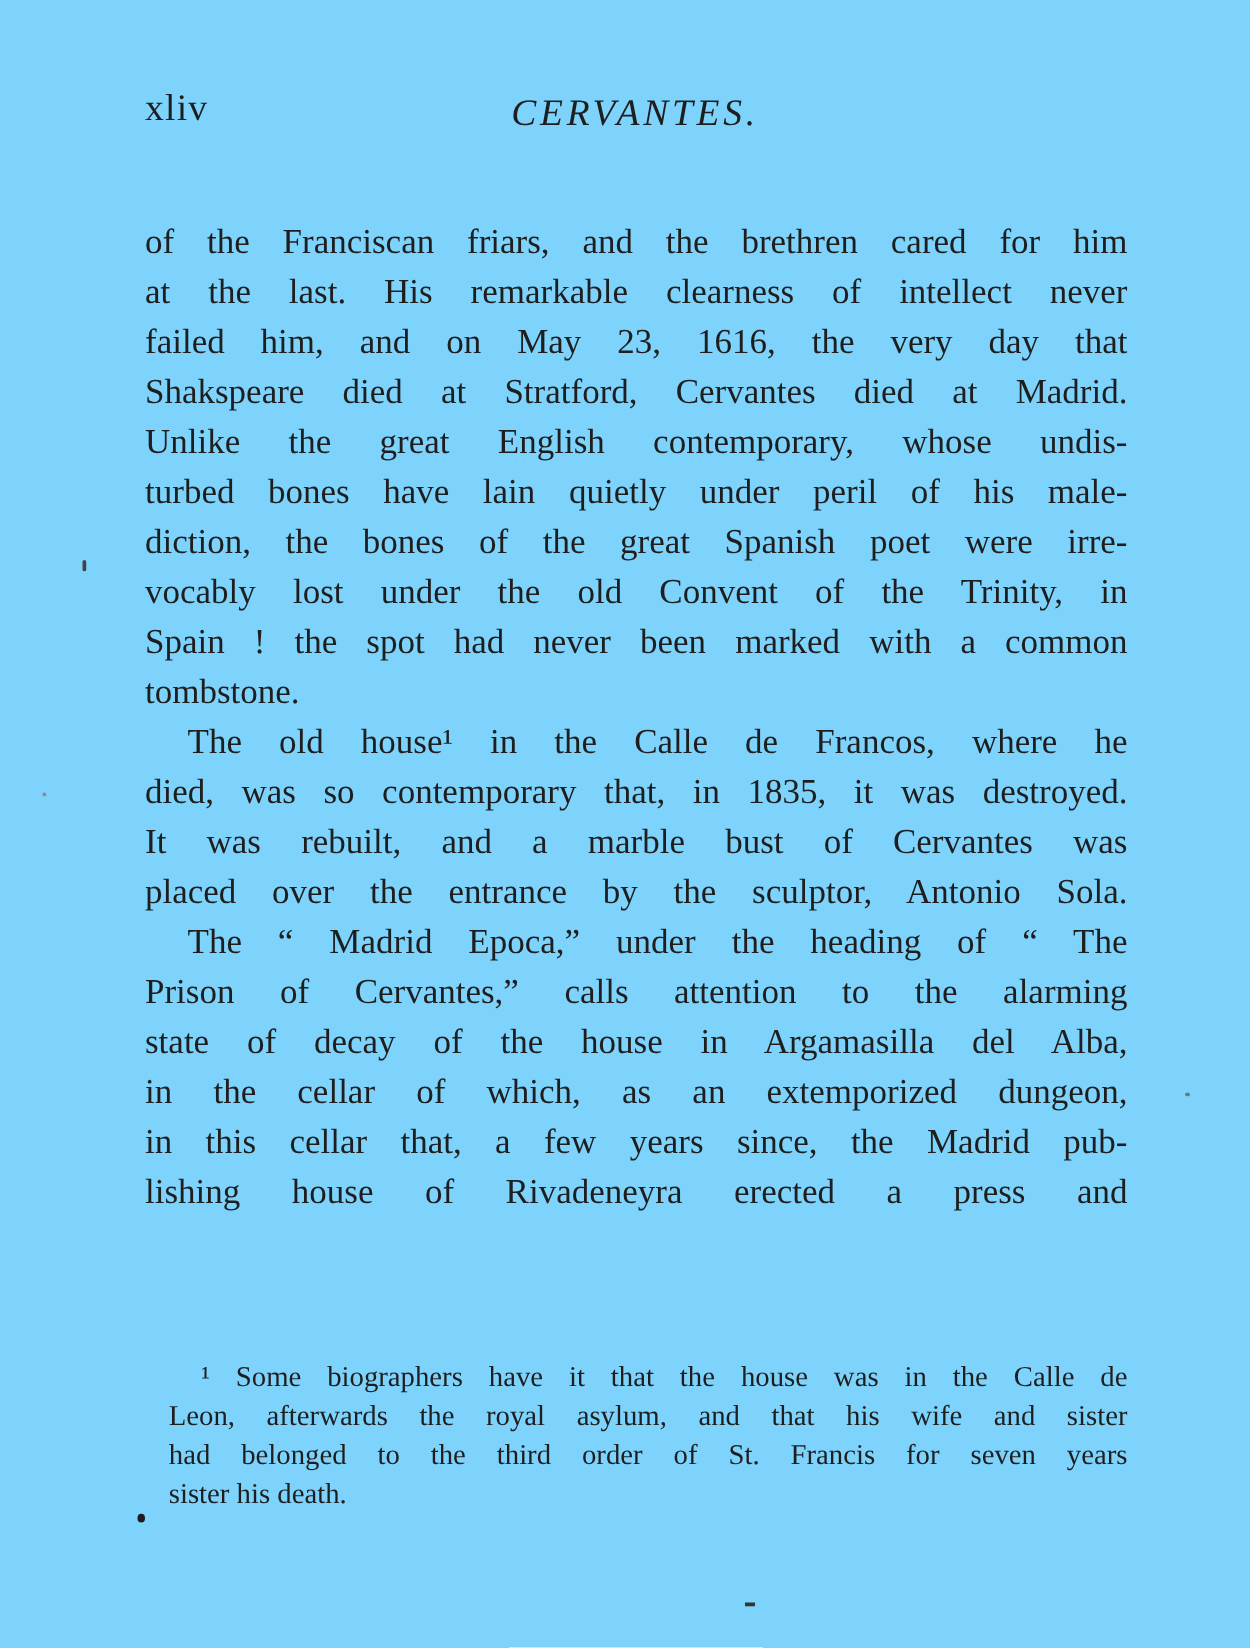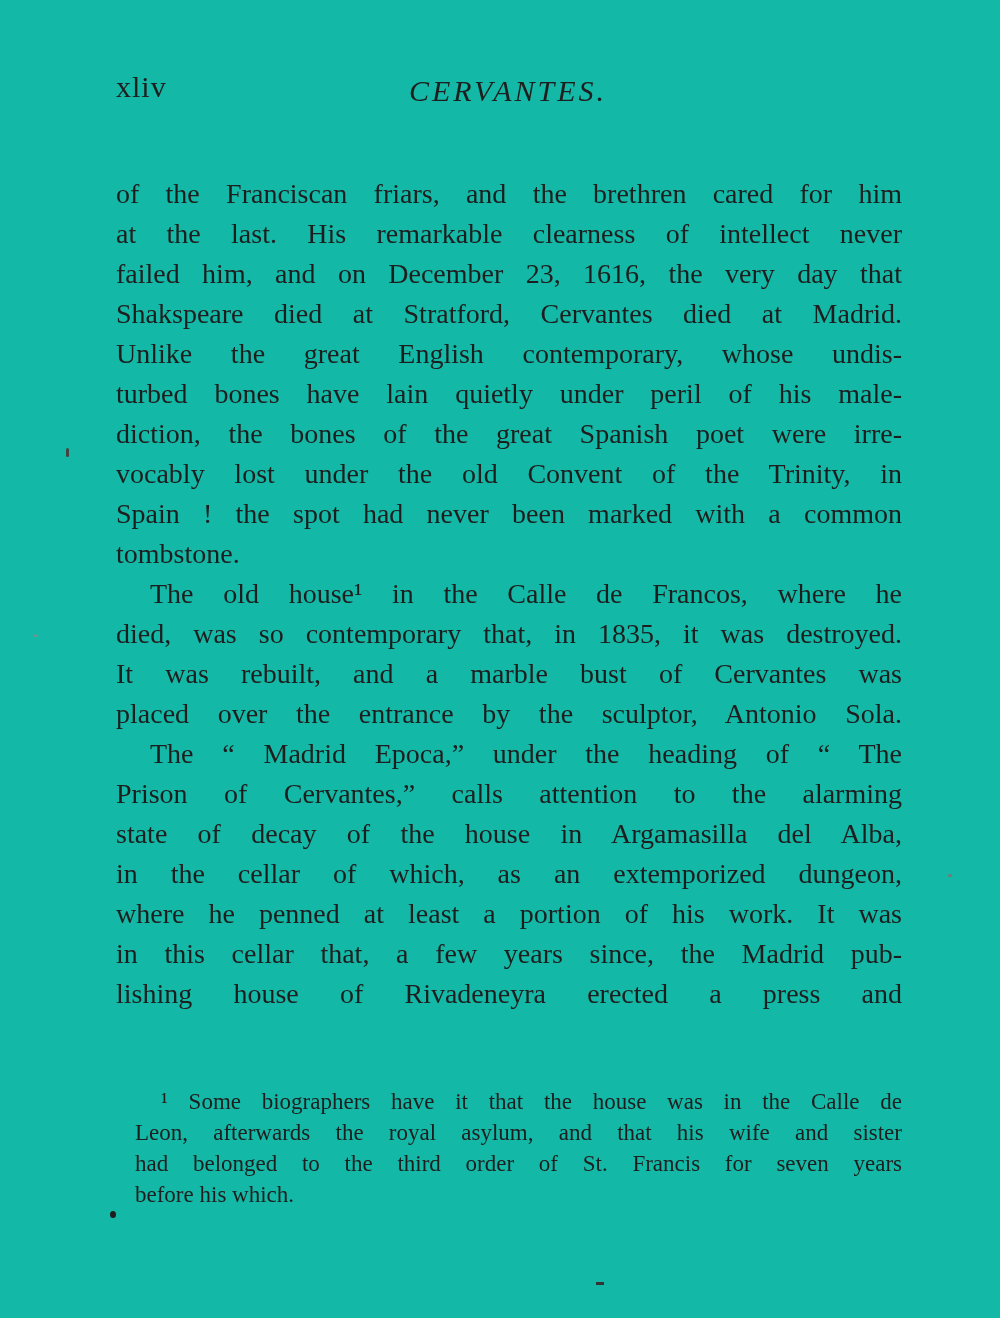--- a/index.html
+++ b/index.html
@@ -4,21 +4,21 @@
 <style>
   html, body {
     margin: 0;
     padding: 0;
     background: #ffffff;
   }
   .page {
     position: relative;
     width: 1000px;
     height: 1318px;
-    background: #14b8a6;
+    background: #7dd3fc;
     font-family: "Liberation Serif", "DejaVu Serif", serif;
     color: #1e1e1e;
     overflow: hidden;
   }
   .pageno {
     position: absolute;
     left: 116px;
     top: 70px;
     font-size: 30px;
     letter-spacing: 1px;
@@ -80,52 +80,51 @@
 
   <div>
     <span class="pageno">xliv</span>
     <span class="runtitle">CERVANTES.</span>
   </div>
 
   <div class="body-text">
       <div class="para">
         <div class="line just">of the Franciscan friars, and the brethren cared for him</div>
         <div class="line just">at the last. His remarkable clearness of intellect never</div>
-        <div class="line just">failed him, and on December 23, 1616, the very day that</div>
+        <div class="line just">failed him, and on May 23, 1616, the very day that</div>
         <div class="line just">Shakspeare died at Stratford, Cervantes died at Madrid.</div>
         <div class="line just">Unlike the great English contemporary, whose undis-</div>
         <div class="line just">turbed bones have lain quietly under peril of his male-</div>
         <div class="line just">diction, the bones of the great Spanish poet were irre-</div>
         <div class="line just">vocably lost under the old Convent of the Trinity, in</div>
         <div class="line just">Spain ! the spot had never been marked with a common</div>
         <div class="line">tombstone.</div>
       </div>
       <div class="para">
         <div class="line indent just">The old house¹ in the Calle de Francos, where he</div>
         <div class="line just">died, was so contemporary that, in 1835, it was destroyed.</div>
         <div class="line just">It was rebuilt, and a marble bust of Cervantes was</div>
         <div class="line just">placed over the entrance by the sculptor, Antonio Sola.</div>
       </div>
       <div class="para">
         <div class="line indent just">The “ Madrid Epoca,” under the heading of “ The</div>
         <div class="line just">Prison of Cervantes,” calls attention to the alarming</div>
         <div class="line just">state of decay of the house in Argamasilla del Alba,</div>
         <div class="line just">in the cellar of which, as an extemporized dungeon,</div>
-        <div class="line just">where he penned at least a portion of his work. It was</div>
         <div class="line just">in this cellar that, a few years since, the Madrid pub-</div>
         <div class="line just">lishing house of Rivadeneyra erected a press and</div>
       </div>
     </div>
 
   <div class="footnote">
       <div class="para">
         <div class="line indent just">¹ Some biographers have it that the house was in the Calle de</div>
         <div class="line just">Leon, afterwards the royal asylum, and that his wife and sister</div>
         <div class="line just">had belonged to the third order of St. Francis for seven years</div>
-        <div class="line">before his which.</div>
+        <div class="line">sister his death.</div>
       </div>
     </div>
 
   <div class="artifact tick1"></div>
   <div class="artifact dot2"></div>
   <div class="artifact dot3"></div>
   <div class="artifact dot1"></div>
   <div class="artifact dash1"></div>
 
 </div>

